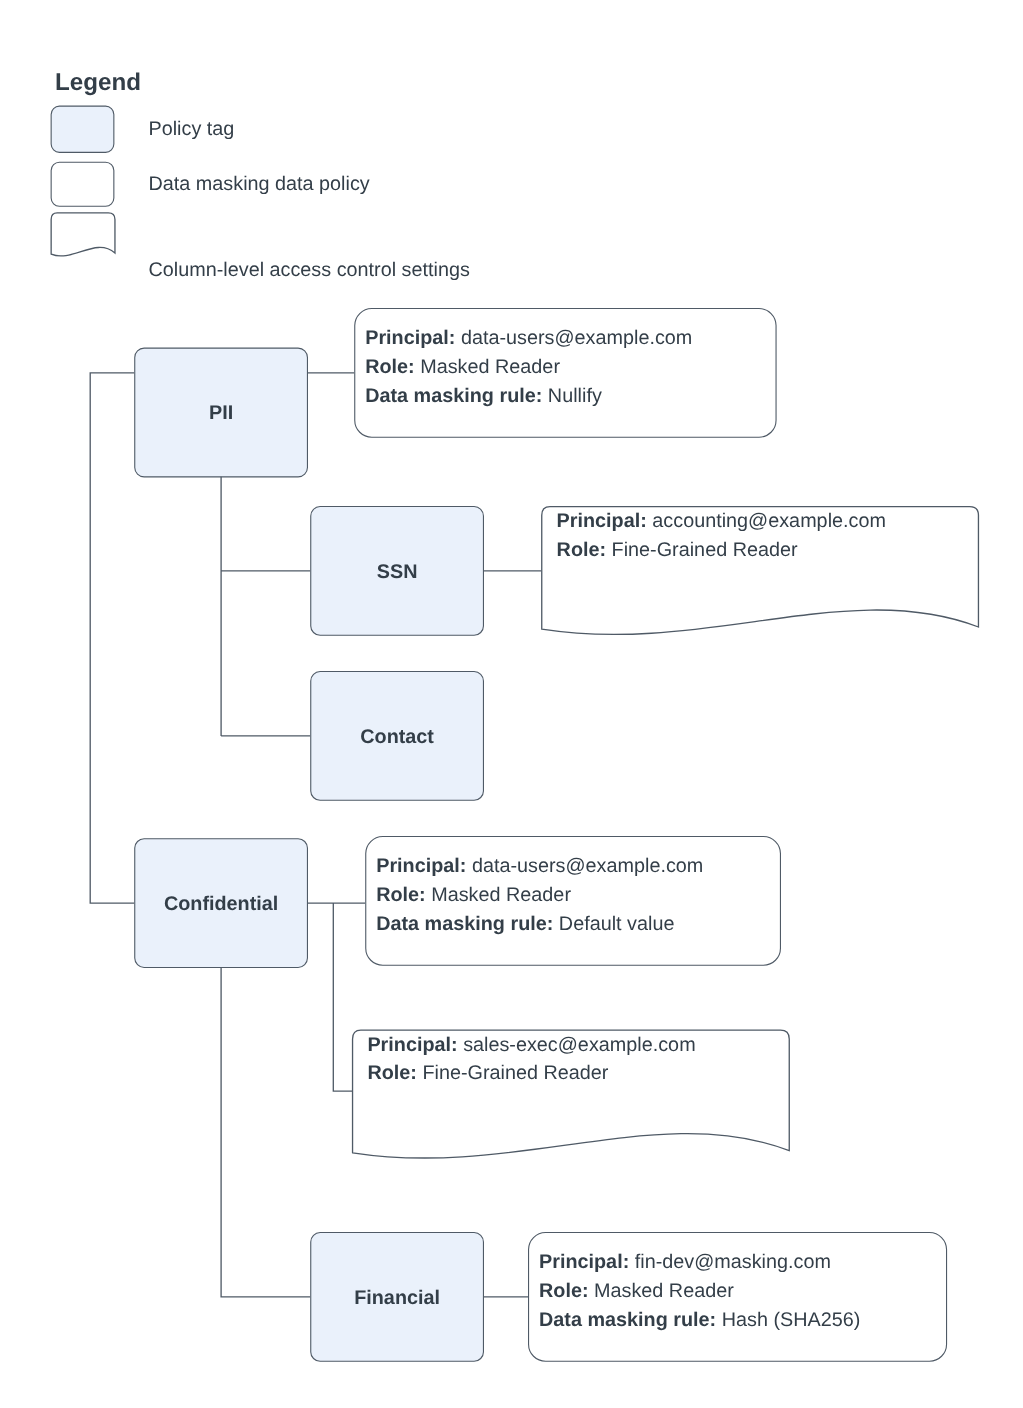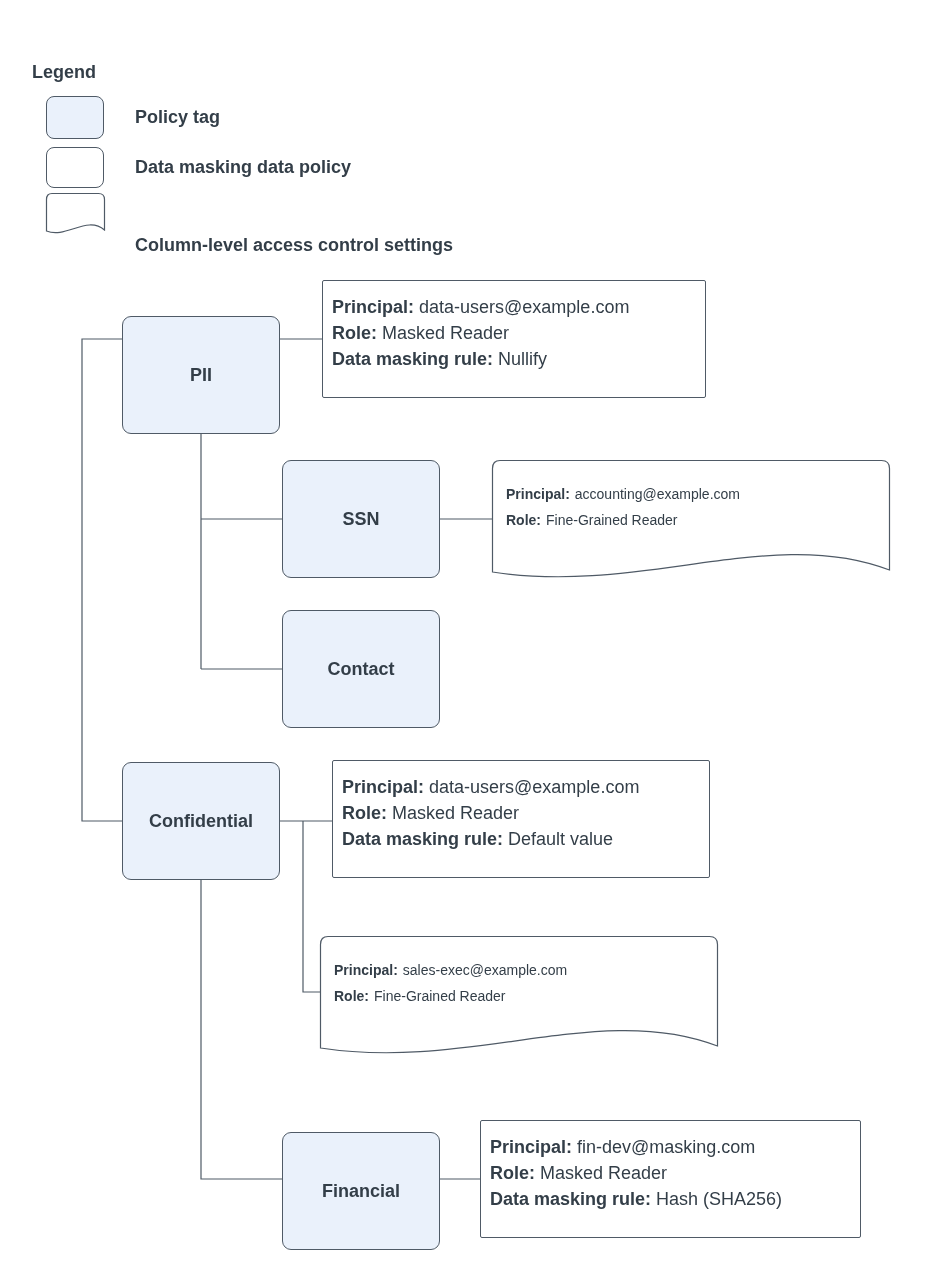--- a/index.html
+++ b/index.html
@@ -10,72 +10,72 @@
     font-family:"Liberation Sans", sans-serif;
     color:var(--text,#333e48);
     overflow:hidden;
   }
   
   #connectors { position:absolute; left:0; top:0; z-index:0; }
   #connectors path { fill:none; stroke:var(--shape-stroke,#4f5a66); stroke-width:1.2; }
 
   
   .legend-title {
-    position:absolute; left:32px; top:62px;
-    font-size:18px; font-weight:bold;
+    position:absolute; left:50px; top:62px;
+    font-size:22px; font-weight:bold;
   }
   .swatch {
     position:absolute; left:46px; width:58px;
     background:#ffffff;
     border:1px solid var(--shape-stroke,#4f5a66);
     border-radius:8px;
     box-sizing:border-box;
   }
   .swatch.blue { background:var(--policy-tag-fill,#eaf1fb); }
   .swatch-doc { position:absolute; left:46px; overflow:visible; }
   .swatch-doc path { fill:#ffffff; stroke:var(--shape-stroke,#4f5a66); stroke-width:1.2; }
   .legend-label {
     position:absolute; left:135px;
-    font-size:18px; font-weight:bold; line-height:24px;
+    font-size:18px; font-weight:normal; line-height:24px;
   }
 
   
   .tag {
     position:absolute; width:158px; height:118px;
     background:var(--policy-tag-fill,#eaf1fb);
     border:1px solid var(--shape-stroke,#4f5a66);
     border-radius:9px;
     box-sizing:border-box;
     display:flex; align-items:center; justify-content:center;
     font-size:18px; font-weight:bold;
     z-index:1;
   }
 
   
   .policy {
     position:absolute; height:118px;
     background:#ffffff;
     border:1px solid var(--shape-stroke,#4f5a66);
-    border-radius:2px;
+    border-radius:16px;
     box-sizing:border-box;
     display:flex; flex-direction:column; justify-content:center;
     padding:0 6px 12px 9px;
     font-size:18px; line-height:26px;
     z-index:1;
   }
 
   
   .doc { position:absolute; width:398px; height:118px; z-index:1; }
   .doc .doc-shape { position:absolute; left:0; top:0; overflow:visible; }
   .doc .doc-shape path { fill:#ffffff; stroke:var(--shape-stroke,#4f5a66); stroke-width:1.2; }
   .doc .doc-text {
     position:relative; height:118px; box-sizing:border-box;
-    display:flex; flex-direction:column; justify-content:center;
+    display:flex; flex-direction:column; 
     padding:0 6px 24px 14px;
-    font-size:14px; line-height:26px;
+    font-size:18px; line-height:26px;
   }
 
   .pline { white-space:nowrap; }
   .pline .k { font-weight:bold; }
   .pline .v { margin-left:5px; }
 </style>
 </head>
 <body>
 
 <div id="canvas">
@@ -113,21 +113,21 @@
   </div>
 
   <div class="tag" style="left:282px; top:610px;">
     <span>Contact</span>
   </div>
 
   <div class="tag" style="left:122px; top:762px;">
     <span>Confidential</span>
   </div>
 
-  <div class="tag" style="left:282px; top:1120px;margin-top:12px;">
+  <div class="tag" style="left:282px; top:1120px;">
     <span>Financial</span>
   </div>
 
   <div class="policy" style="left:322px; top:280px; width:384px;">
     <div class="pline">
       <span class="k">Principal:</span><span class="v">data-users@example.com</span>
     </div>
     <div class="pline">
       <span class="k">Role:</span><span class="v">Masked Reader</span>
     </div>

